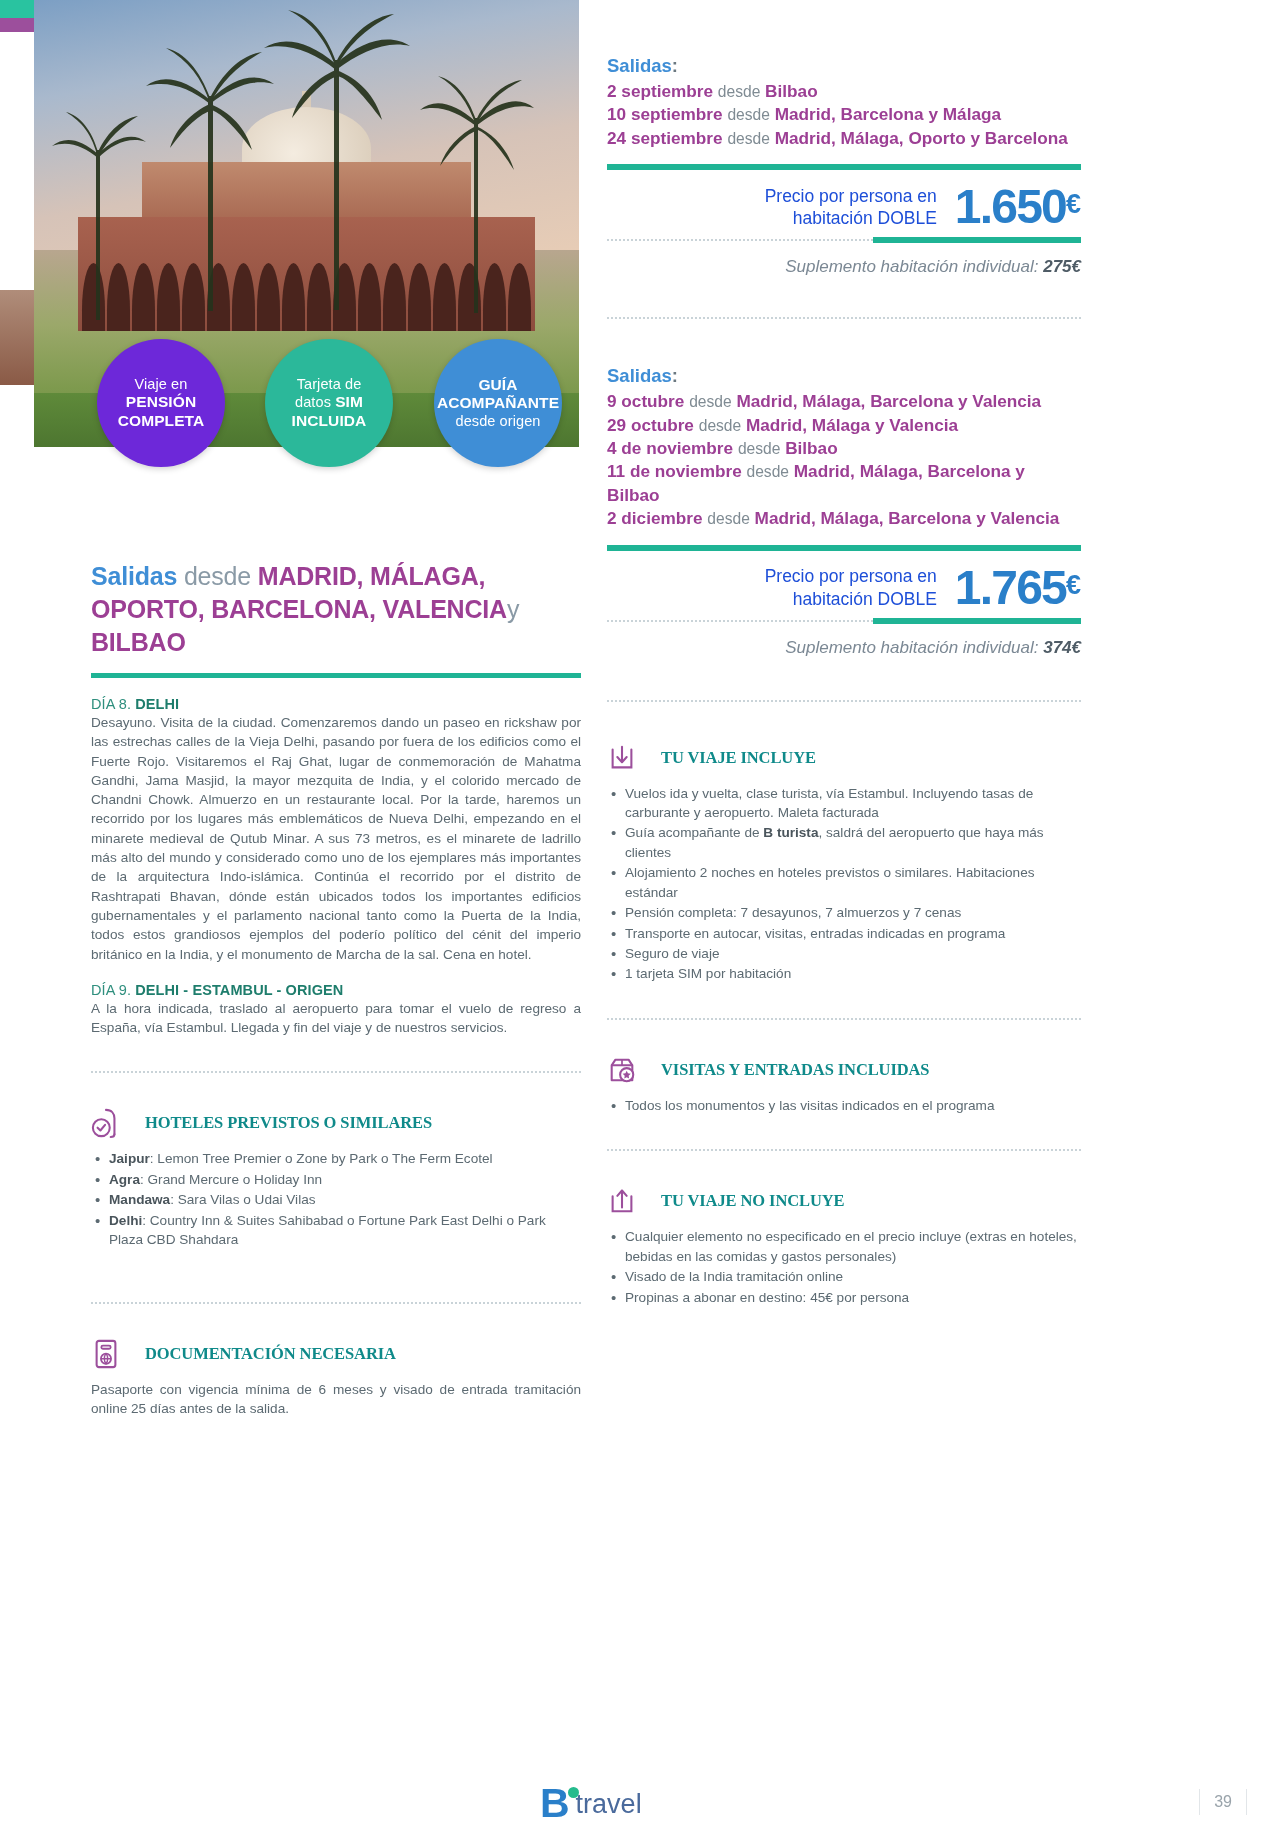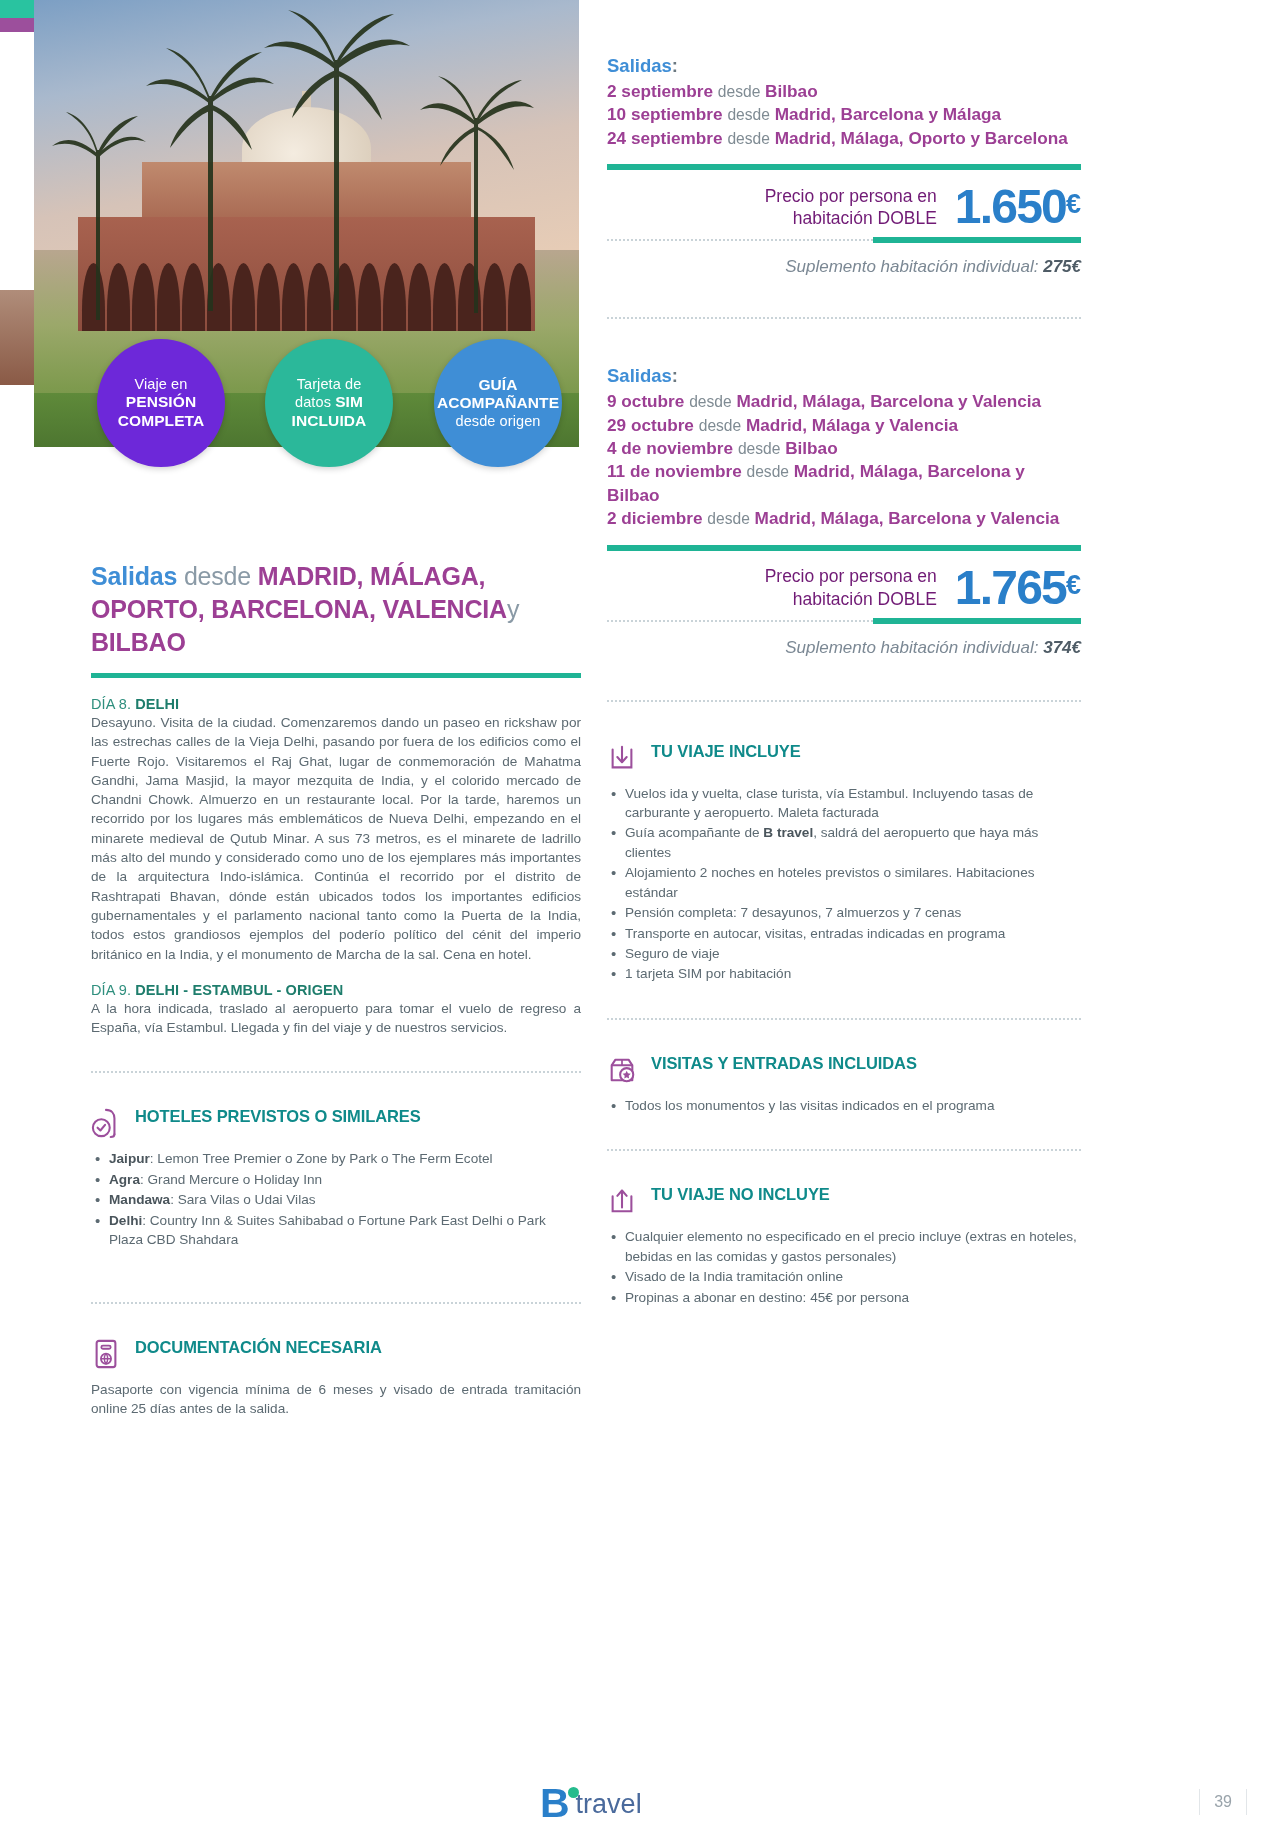--- a/index.html
+++ b/index.html
@@ -136,22 +136,23 @@
   .body-text {
     font-size: 13.6px;
     line-height: 1.42;
     color:#5c6a72;
     text-align: justify;
   }
   .day-block { margin-top: 18px; }
 
   
   .sec-head {
-    display:flex; gap:14px;
+    display:flex; align-items:center; gap:24px;
     margin-bottom: 10px;
+    font-family: Liberation Serif, serif;
   }
   .sec-ico { width:30px; height:32px; flex:none; }
   .sec-title {
     color:#0f8a8a;
     font-size: 16.5px;
     font-weight:700;
     letter-spacing:-.1px;
   }
   ul.bullets { list-style:none; }
   ul.bullets li {
@@ -193,21 +194,21 @@
 
   .price-block { margin-top: 14px; }
   .price-rule-top { height:6px; background:#1fb495; width:100%; }
   .price-row {
     display:flex; align-items:center; justify-content:flex-end;
     gap: 18px;
     padding: 13px 0 6px 0;
   }
   .price-label {
     font-size: 17.5px;
-    color:#701a75;
+    color:#1d4ed8;
     line-height:1.28;
     text-align:right;
     font-weight:400;
   }
   .price-value {
     font-size: 48px;
     font-weight:700;
     color:#2a7fc9;
     letter-spacing:-1.8px;
     line-height:1;
@@ -468,21 +469,21 @@
     <div class="sec-head">
       <svg class="sec-ico" viewBox="0 0 32 34" fill="none">
         <path d="M6 8 L6 27 L26 27 L26 8" stroke="#9c4f9c" stroke-width="2.2" stroke-linecap="round"></path>
         <path d="M16 5 L16 21" stroke="#9c4f9c" stroke-width="2.2" stroke-linecap="round"></path>
         <path d="M11 16 L16 21.5 L21 16" stroke="#9c4f9c" stroke-width="2.2" stroke-linecap="round" stroke-linejoin="round"></path>
       </svg>
       <div class="sec-title">TU VIAJE INCLUYE</div>
     </div>
     <ul class="bullets inc-list">
       <li>Vuelos ida y vuelta, clase turista, vía Estambul. Incluyendo tasas de carburante y aeropuerto. Maleta facturada</li>
-      <li>Guía acompañante de <b>B travel</b>, saldrá del aeropuerto que haya más clientes</li>
+      <li>Guía acompañante de <b>B turista</b>, saldrá del aeropuerto que haya más clientes</li>
       <li>Alojamiento 2 noches en hoteles previstos o similares. Habitaciones estándar</li>
       <li>Pensión completa: 7 desayunos, 7 almuerzos y 7 cenas</li>
       <li>Transporte en autocar, visitas, entradas indicadas en programa</li>
       <li>Seguro de viaje</li>
       <li>1 tarjeta SIM por habitación</li>
     </ul>
 
     <div class="sep-dots" style="margin-top:34px;margin-bottom:34px"></div>
 
     <div class="sec-head">

